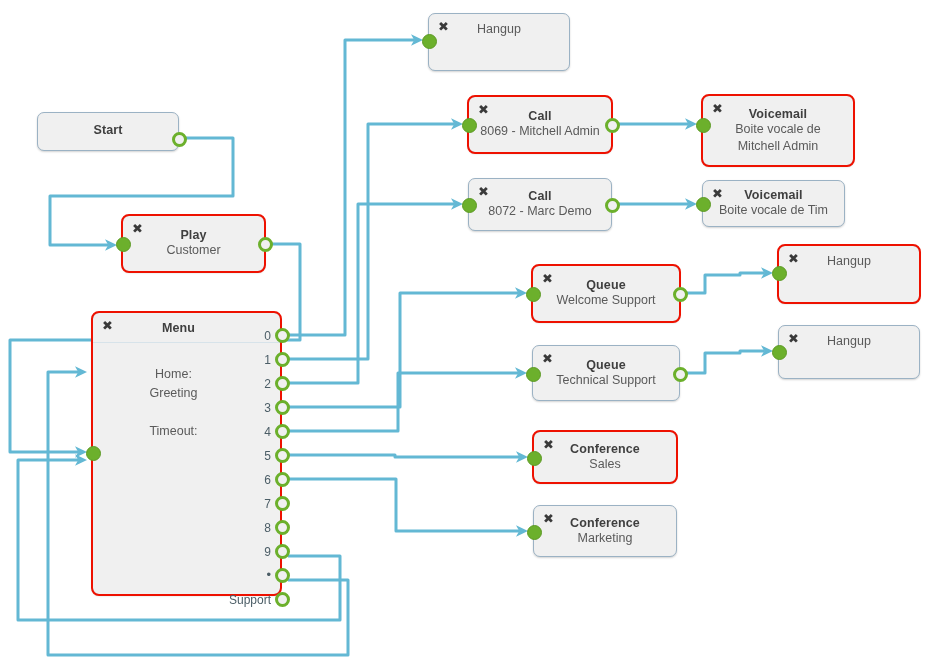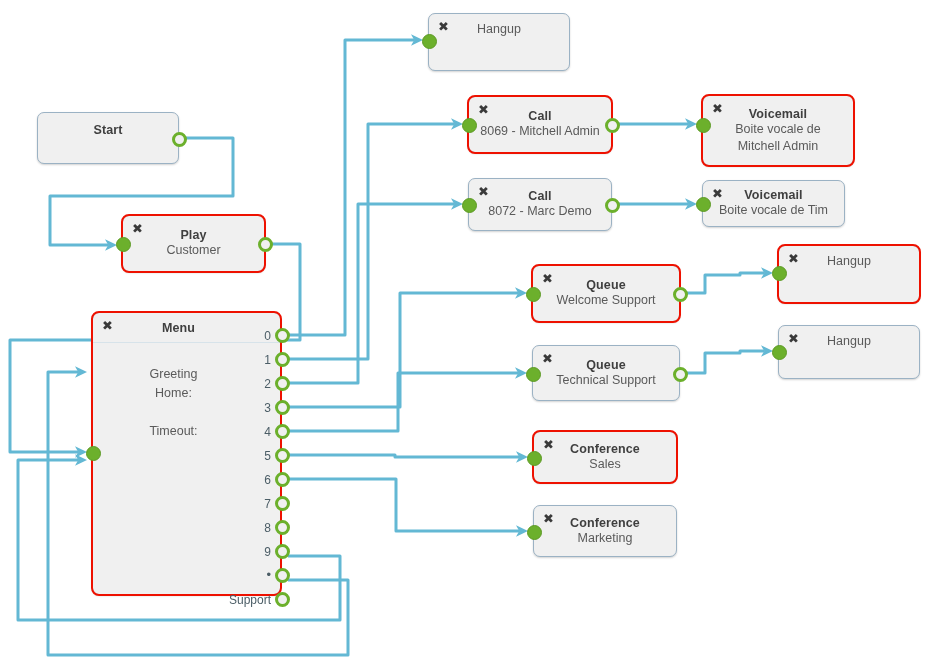--- a/index.html
+++ b/index.html
@@ -115,21 +115,21 @@
       <path d="M619,124 H688" marker-end="url(#arw)"></path>
 
       <path d="M619,204 H688" marker-end="url(#arw)"></path>
 
       <path d="M687,293 H705 V275 H740 V273 H764" marker-end="url(#arw)"></path>
 
       <path d="M687,373 H705 V353 H740 V351 H764" marker-end="url(#arw)"></path>
     </g>
   </svg>
 
-  <div class="node start" style="left:37px;top:112px;width:142px;height:52px;">
+  <div class="node start" style="left:37px;top:112px;width:142px;height:39px;">
     <div class="body">
       <div class="ttl">Start</div>
     </div>
     <div class="port out" style="left:134px;top:19px;"></div>
   </div>
 
   <div class="node sel" style="left:122px;top:215px;width:143px;height:57px;">
     <span class="close">✖</span>
     <div class="body">
       <div class="ttl">Play</div>
@@ -138,22 +138,22 @@
     <div class="port in" style="left:-7px;top:21px;"></div>
     <div class="port out" style="left:135px;top:21px;"></div>
   </div>
 
   <div class="node sel menu-node" style="left:92px;top:312px;width:189px;height:283px;">
     <span class="close">✖</span>
     <div class="hdr">
       <div class="ttl">Menu</div>
     </div>
     <div class="info">
+      <div>Home:</div>
       <div>Greeting</div>
-      <div>Home:</div>
       <span class="gap"></span>
       <div>Timeout:</div>
     </div>
     <div class="port in" style="left:-7px;top:133px;"></div>
 
     <div class="port out" style="left:182px;top:15px;"></div>
     <div class="port-label" style="left:130px;top:17px;width:48px;">0</div>
 
     <div class="port out" style="left:182px;top:39px;"></div>
     <div class="port-label" style="left:130px;top:41px;width:48px;">1</div>

